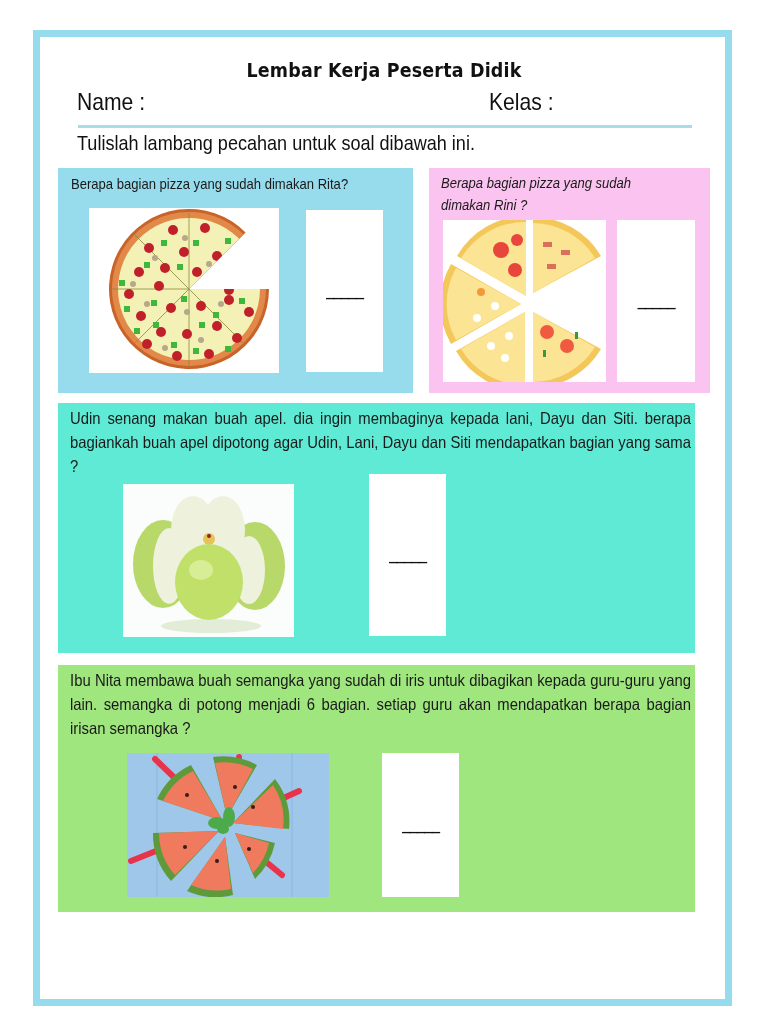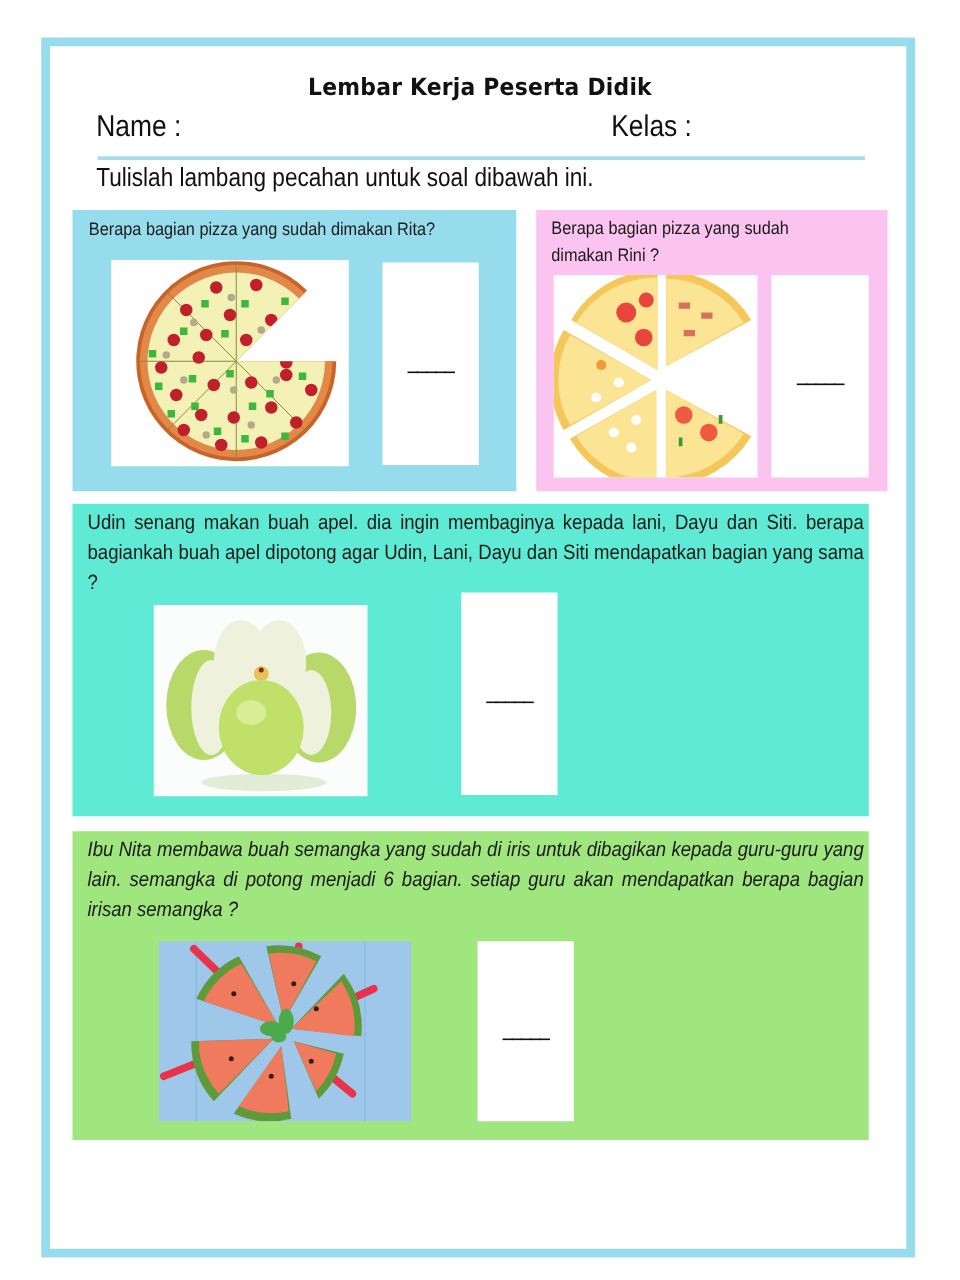--- a/index.html
+++ b/index.html
@@ -18,23 +18,23 @@
       letter-spacing: 0.2px; color: #111;
       transform: scaleX(0.92);
     }
     .name-label { left: 77px; top: 88px; font-family: "Liberation Sans Narrow", "Liberation Sans", sans-serif; font-size: 24px; color:#111; transform: scaleX(0.88); transform-origin: left; }
     .kelas-label { left: 489px; top: 88px; font-family: "Liberation Sans", sans-serif; font-size: 24px; color:#111; transform: scaleX(0.88); transform-origin: left; }
     .header-rule { left: 78px; top: 125px; width: 614px; height: 3px; background: #a9dcea; }
     .instruction { left: 77px; top: 131px; font-family: "Liberation Sans", sans-serif; font-size: 21px; color:#111; transform: scaleX(0.86); transform-origin: left; white-space: nowrap; }
 
     .panel { position: absolute; padding-left: 48px; }
     .panel-blue { left: 58px; top: 168px; width: 355px; height: 225px; background: #97dced; }
-    .panel-pink { left: 429px; top: 168px; width: 281px; height: 225px; background: #fbc3ef; }
+    .panel-pink { left: 429px; top: 168px; width: 281px; height: 225px; background: #fbc3ef; font-style: italic; }
     .panel-yellow { left: 58px; top: 403px; width: 637px; height: 250px; background: #5eead4; }
-    .panel-green { left: 58px; top: 665px; width: 637px; height: 247px; background: #a0e67e; font-style: italic; }
+    .panel-green { left: 58px; top: 665px; width: 637px; height: 247px; background: #a0e67e; }
 
     .q-text {
       position: absolute; font-family: "Liberation Sans", sans-serif; color: #1a1a1a;
       transform-origin: left top;
     }
     .q-blue { left: 13px; top: 8px; font-size: 14.5px; white-space: nowrap; transform: scaleX(0.9); }
     .q-pink { left: 12px; top: 4px; width: 270px; font-size: 14.5px; line-height: 22px; transform: scaleX(0.9); }
     .q-long { left: 12px; top: 3px; width: 690px; font-size: 16.5px; line-height: 24px; text-align: justify; transform: scaleX(0.9); }
 
     .img-box { position: absolute; background: #ffffff; overflow: hidden; }

